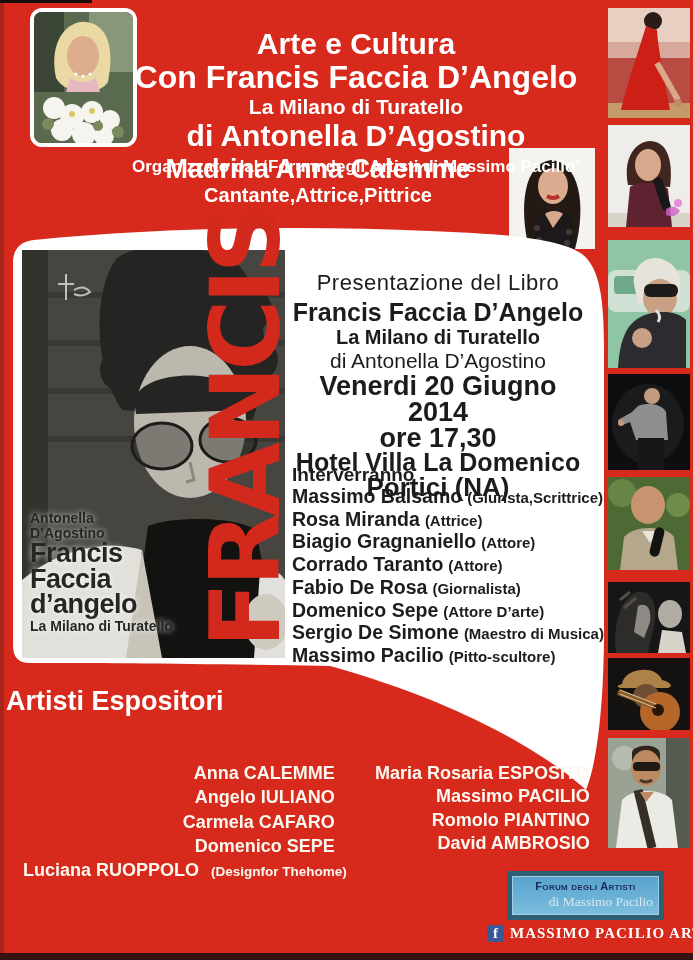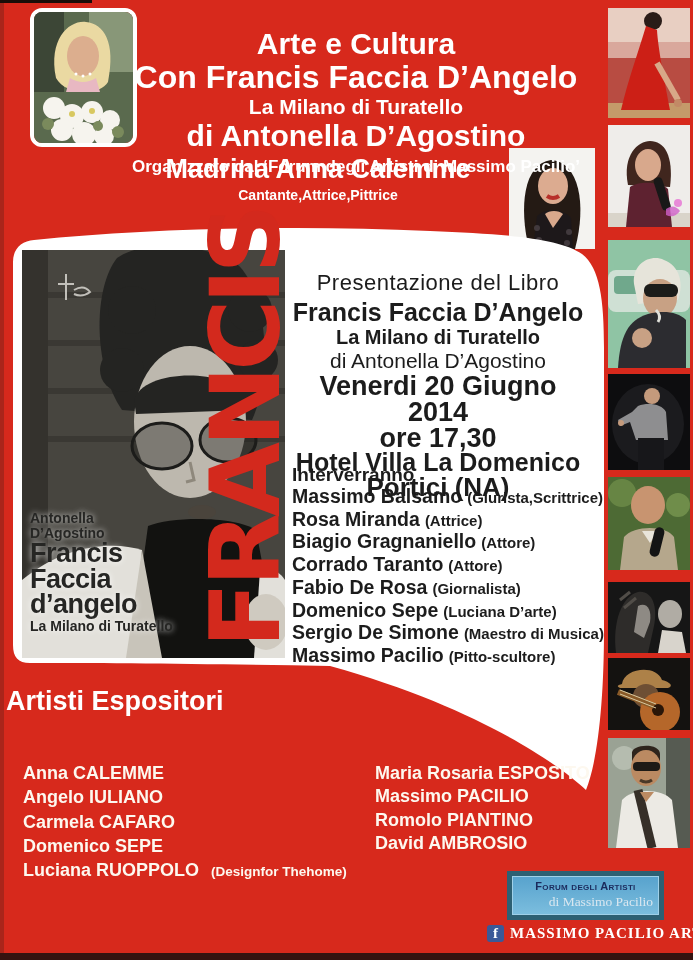--- a/index.html
+++ b/index.html
@@ -17,21 +17,21 @@
 
   
   .header{left:110px;top:28px;width:492px;text-align:center;color:#fff;z-index:5;}
   .h-l1{font-size:30px;line-height:32px;font-weight:700;}
   .h-l2{font-size:32px;line-height:35px;font-weight:700;}
   .h-l3{font-size:21px;line-height:24px;font-weight:700;}
   .h-l4{font-size:30px;line-height:33px;font-weight:700;}
   .h-org{font-size:17px;line-height:30px;font-weight:700;}
   .madrina{left:90px;top:154px;width:456px;text-align:center;color:#fff;z-index:5;}
   .m-l1{font-size:27px;line-height:30px;font-weight:700;}
-  .m-l2{font-size:14px;line-height:22px;font-weight:700;}
+  .m-l2{font-size:20px;line-height:22px;font-weight:700;}
 
   
   .photo{overflow:hidden;z-index:1;}
   .photo svg{display:block;}
   .tl-photo{left:30px;top:8px;width:99px;height:131px;border:4px solid #fff;border-radius:12px;}
   .madrina-photo{left:509px;top:148px;width:86px;height:101px;}
   .strip{left:608px;width:82px;}
   .sp1{top:8px;height:110px;} .sp2{top:125px;height:102px;} .sp3{top:240px;height:128px;}
   .sp4{top:374px;height:96px;} .sp5{top:477px;height:93px;} .sp6{top:582px;height:71px;}
   .sp7{top:658px;height:72px;} .sp8{top:738px;height:110px;}
@@ -65,21 +65,21 @@
   .sp-head{font-size:19px;line-height:22px;font-weight:700;}
   .sp-row{line-height:21.7px;white-space:nowrap;}
   .sp-name{font-size:19.5px;font-weight:700;}
   .sp-role{font-size:15px;font-weight:700;margin-left:5px;}
 
   
   .artisti{left:6px;top:686px;font-size:27px;font-weight:700;color:#fff;z-index:5;}
   .exh{color:#fdf8ef;z-index:5;}
   .exh-c1{left:23px;top:762px;}
   .exh-c2{left:375px;top:762px;}
-  .exh-row{line-height:22.3px;white-space:nowrap;}
+  .exh-row{line-height:22.3px;white-space:nowrap;text-align:right;}
   .exh-name{font-size:18px;font-weight:700;}
   .exh-role{font-size:13.5px;font-weight:700;margin-left:12px;}
 
   
   .logo-box{
     left:507px;top:871px;width:147px;height:37px;z-index:5;
     background:linear-gradient(180deg,#57a2cd,#7cbede);
     border:5px solid #2d6073;box-shadow:inset 0 0 0 1px #9fd0e8;
     text-align:center;padding-top:2px;
   }
@@ -316,21 +316,21 @@
     <div class="e-city">Portici (NA)</div>
   </div>
 
   <div class="abs speakers">
     <div class="sp-head">Interverranno</div>
     <div class="sp-row"><span class="sp-name">Massimo Balsamo</span><span class="sp-role">(Giurista,Scrittrice)</span></div>
     <div class="sp-row"><span class="sp-name">Rosa Miranda</span><span class="sp-role">(Attrice)</span></div>
     <div class="sp-row"><span class="sp-name">Biagio Gragnaniello</span><span class="sp-role">(Attore)</span></div>
     <div class="sp-row"><span class="sp-name">Corrado Taranto</span><span class="sp-role">(Attore)</span></div>
     <div class="sp-row"><span class="sp-name">Fabio De Rosa</span><span class="sp-role">(Giornalista)</span></div>
-    <div class="sp-row"><span class="sp-name">Domenico Sepe</span><span class="sp-role">(Luciana D’arte)</span></div>
+    <div class="sp-row"><span class="sp-name">Domenico Sepe</span><span class="sp-role">(Attore D’arte)</span></div>
     <div class="sp-row"><span class="sp-name">Sergio De Simone</span><span class="sp-role">(Maestro di Musica)</span></div>
     <div class="sp-row"><span class="sp-name">Massimo Pacilio</span><span class="sp-role">(Pitto-scultore)</span></div>
   </div>
 
   <div class="abs artisti">Artisti Espositori</div>
   <div class="abs exh exh-c1">
     <div class="exh-row"><span class="exh-name">Anna CALEMME</span><span class="exh-role"></span></div>
     <div class="exh-row"><span class="exh-name">Angelo IULIANO</span><span class="exh-role"></span></div>
     <div class="exh-row"><span class="exh-name">Carmela CAFARO</span><span class="exh-role"></span></div>
     <div class="exh-row"><span class="exh-name">Domenico SEPE</span><span class="exh-role"></span></div>

